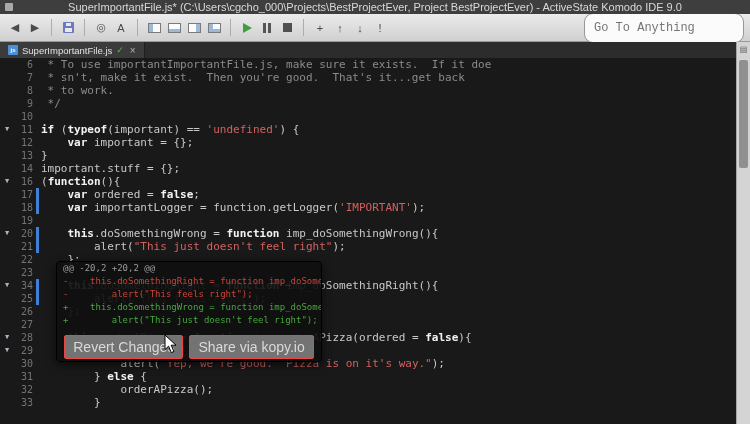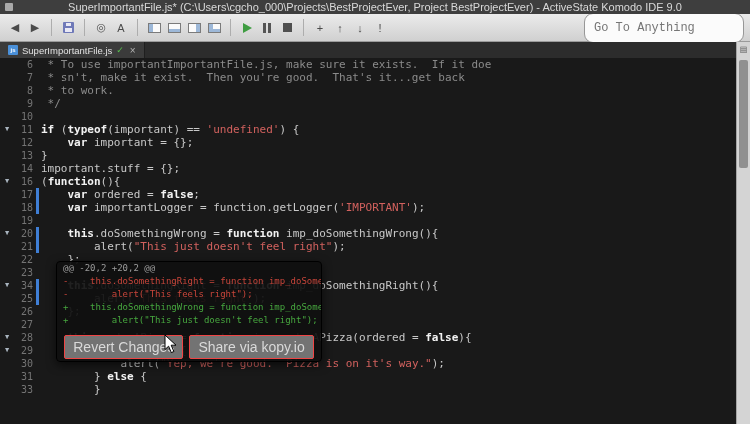--- a/index.html
+++ b/index.html
@@ -188,20 +188,21 @@
           <div class="line"><span class="fold"></span><span class="lnum">22</span><span class="chg"></span><span class="ltext"><span class="t-p">    };</span></span></div>
           <div class="line"><span class="fold"></span><span class="lnum">23</span><span class="chg"></span><span class="ltext"></span></div>
           <div class="line"><span class="fold">▼</span><span class="lnum">34</span><span class="chg on"></span><span class="ltext"><span class="t-p">    </span><span class="t-k">this</span><span class="t-p">.doSomethingRight = </span><span class="t-k">function</span><span class="t-p"> imp_doSomethingRight(){</span></span></div>
           <div class="line"><span class="fold"></span><span class="lnum">25</span><span class="chg on"></span><span class="ltext"><span class="t-p">        alert(</span><span class="t-str">"This feels right"</span><span class="t-p">);</span></span></div>
           <div class="line"><span class="fold"></span><span class="lnum">26</span><span class="chg"></span><span class="ltext"><span class="t-p">    };</span></span></div>
           <div class="line"><span class="fold"></span><span class="lnum">27</span><span class="chg"></span><span class="ltext"></span></div>
           <div class="line"><span class="fold">▼</span><span class="lnum">28</span><span class="chg"></span><span class="ltext"><span class="t-p">    </span><span class="t-k">this</span><span class="t-p">.orderAPizza = </span><span class="t-k">function</span><span class="t-p"> imp_orderAPizza(ordered = </span><span class="t-k">false</span><span class="t-p">){</span></span></div>
           <div class="line"><span class="fold">▼</span><span class="lnum">29</span><span class="chg"></span><span class="ltext"><span class="t-p">        </span><span class="t-k">if</span><span class="t-p"> (ordered) {</span></span></div>
           <div class="line"><span class="fold"></span><span class="lnum">30</span><span class="chg"></span><span class="ltext"><span class="t-p">            alert(</span><span class="t-str">"Yep, we're good.  Pizza is on it's way."</span><span class="t-p">);</span></span></div>
           <div class="line"><span class="fold"></span><span class="lnum">31</span><span class="chg"></span><span class="ltext"><span class="t-p">        } </span><span class="t-k">else</span><span class="t-p"> {</span></span></div>
+          <div class="line"><span class="fold"></span><span class="lnum">32</span><span class="chg"></span><span class="ltext"><span class="t-p">            orderAPizza();</span></span></div>
           <div class="line"><span class="fold"></span><span class="lnum">33</span><span class="chg"></span><span class="ltext"><span class="t-p">        }</span></span></div>
         </div>
     </div>
 
     <div class="rail">
       <div class="rail-icon">▤</div>
       <div class="scroll-thumb"></div>
     </div>
   </div>
 

